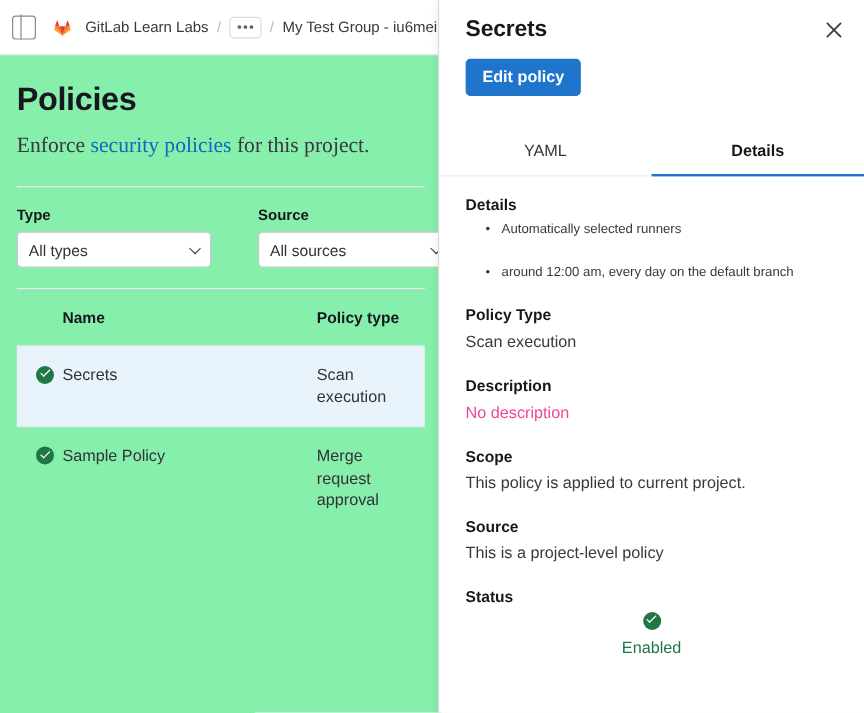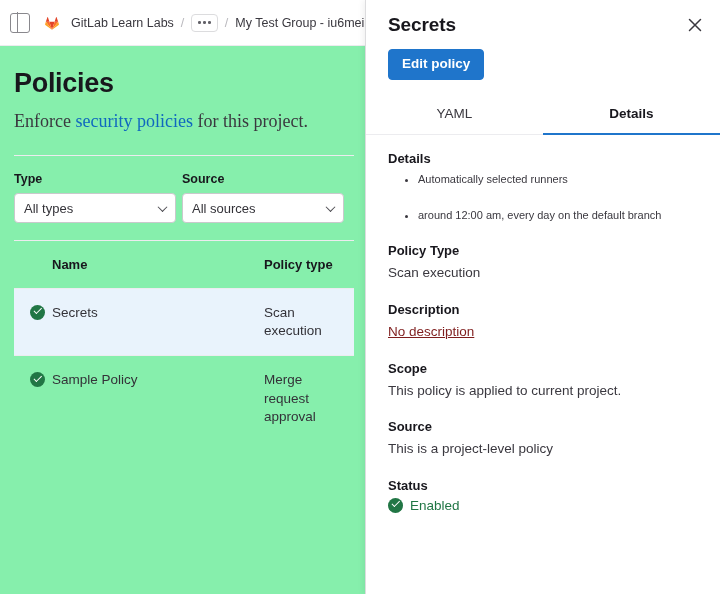--- a/index.html
+++ b/index.html
@@ -57,21 +57,21 @@
   .page-sub {
     margin: 0; padding: 12px 0 0 14px;
     font-size: 18px; color: #3a383f; white-space: nowrap; font-family: Liberation Serif, serif;
   }
   .page-sub a { color: #1068bf; text-decoration: none; }
 
   .filters {
     margin: 23px 14px 0 14px;
     border-top: 1px solid #ececef;
     padding-top: 16px;
-    display: flex; gap: 6px;
+    display: flex; gap: 39px;
   }
   .filter-label { font-size: 12.5px; font-weight: 600; color: #18171d; margin-bottom: 7px; }
   .select {
     width: 162px; height: 30px;
     border: 1px solid #c9c9cc; border-radius: 4px; background: #fff;
     display: flex; align-items: center; padding: 0 9px;
     font-size: 13px; color: #333238;
     position: relative;
   }
   .select .chev {
@@ -117,21 +117,21 @@
     overflow: hidden;
   }
   .drawer-head { padding: 14px 18px 0 22px; position: relative; }
   .drawer-title { font-size: 19px; font-weight: 600; color: #18171d; margin: 0; letter-spacing: -0.1px; }
   .close-btn {
     position: absolute; right: 14px; top: 14px;
     width: 22px; height: 22px;
   }
   .close-btn svg { display: block; }
   .edit-btn {
-    margin: 13px 0 0 0;
+    margin: 13px 0 12px 0;
     display: inline-block;
     background: #1f75cb; color: #fff;
     border: 1px solid #1f75cb; border-radius: 4px;
     font-size: 13.5px; font-weight: 600;
     padding: 7px 13px 8px 13px;
     line-height: 1;
   }
   .drawer-tabs {
     margin-top: 15px;
     border-bottom: 1px solid #ececef;
@@ -148,26 +148,26 @@
   }
   .tab.active { color: #18171d; font-weight: 600; border-bottom-color: #1f75cb; }
 
   .drawer-body { padding: 16px 22px 0 22px; }
   .sec-h {
     font-size: 13px; font-weight: 600; color: #18171d;
     margin: 0 0 5px 0;
   }
   .sec-h.spaced { margin-top: 19px; }
   .sec-p { font-size: 13.5px; color: #3a383f; margin: 0; line-height: 1.45; }
-  .sec-p.muted { color: #7f1d1d; text-decoration: underline; }
+  .sec-p.muted { color: #ec4899; }
   .sec-p b { font-weight: 700; color: #18171d; }
   ul.bullets { margin: 6px 0 0 0; padding-left: 30px; }
   ul.bullets li { font-size: 11px; color: #3a383f; line-height: 1.45; margin-bottom: 2px; }
   .gap-sm { height: 13px; }
-  .status-row { display: flex; align-items: center; gap: 7px; }
+  .status-row { display: flex; align-items: center; gap: 7px; flex-direction: column; }
   .status-dot {
     width: 15px; height: 15px; border-radius: 50%;
     background: #217645; position: relative; flex: 0 0 auto;
   }
   .status-dot::after {
     content: ""; position: absolute; left: 3.6px; top: 3.3px;
     width: 6.5px; height: 3.4px;
     border-left: 1.7px solid #fff; border-bottom: 1.7px solid #fff;
     transform: rotate(-45deg);
   }

